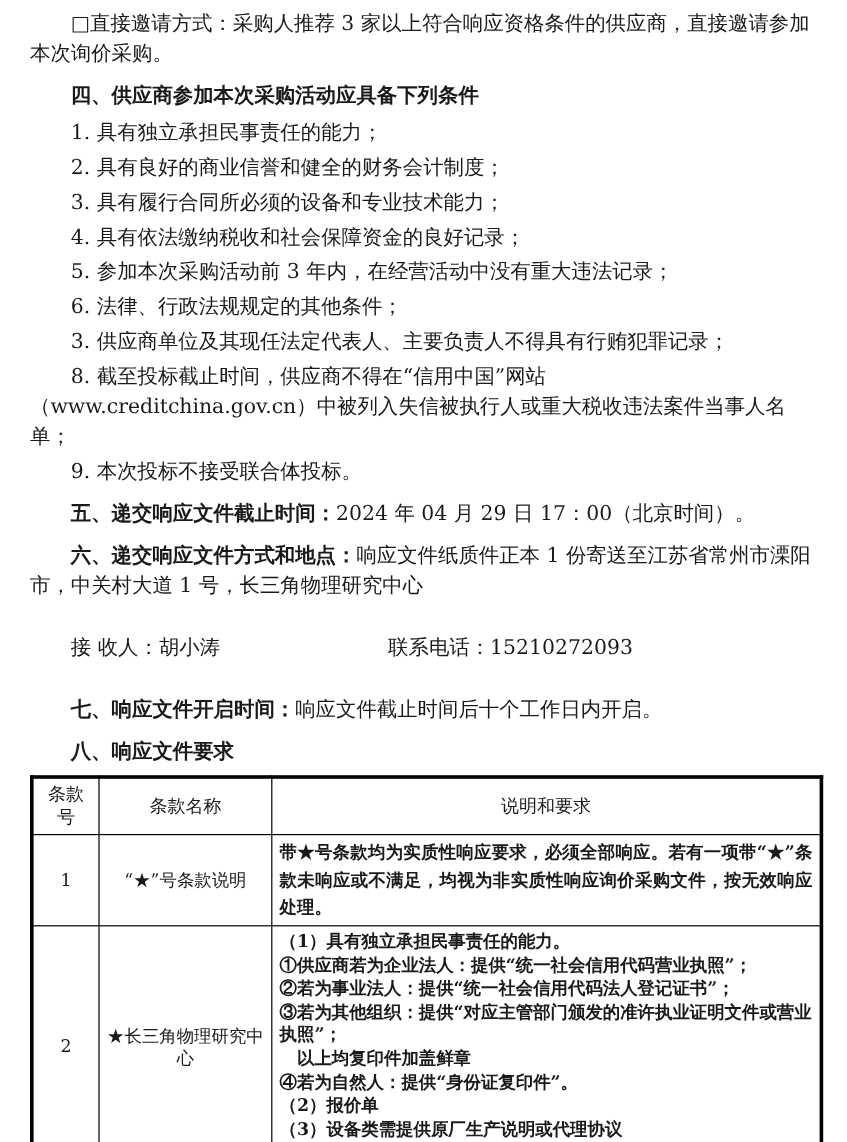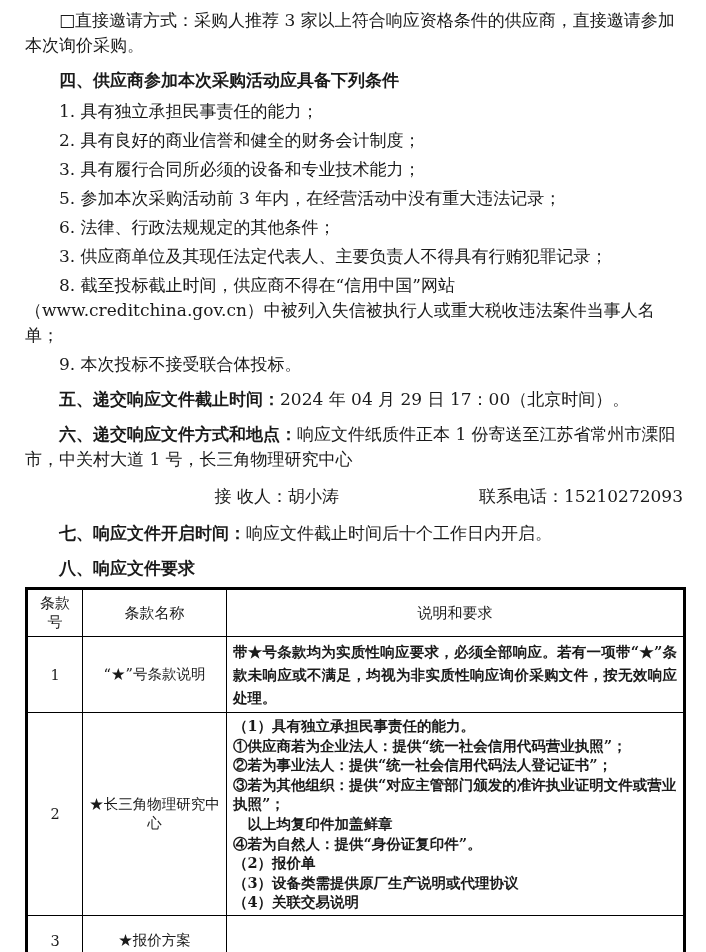--- a/index.html
+++ b/index.html
@@ -8,21 +8,21 @@
     font-family:"DejaVu Serif","Liberation Serif",serif;
     font-size:17px; overflow:hidden;
   }
   .page { padding:8px 23px 0 25px; }
   p { margin:0; line-height:25px; }
   .intro { text-indent:2em; margin-bottom:10px; }
   .sec-title { font-weight:bold; text-indent:2em; margin:8px 0 6px 0; }
   .cond { text-indent:2em; margin:4px 0; }
   .sec-line { text-indent:2em; margin:10px 0; }
   .sec-line b { font-weight:bold; }
-  .contact { text-indent:2em; margin:12px 0;text-align:right; }
+  .contact { text-indent:2em; margin:27px 0; }
   .contact .phone { margin-left:140px; }
   table.req {
     border-collapse:collapse; table-layout:fixed;
     width:658px; margin-top:6px;
     font-size:14.5px;
   }
   table.req { border:3px solid #000; }
   table.req th, table.req td { border:1px solid #000; padding:3px 6px; }
   table.req th {
     font-weight:normal; text-align:center; vertical-align:middle;
@@ -44,20 +44,21 @@
 
 <div class="page">
 
   <p class="intro">□直接邀请方式：采购人推荐 3 家以上符合响应资格条件的供应商，直接邀请参加本次询价采购。</p>
 
   <p class="sec-title">四、供应商参加本次采购活动应具备下列条件</p>
 
   <p class="cond">1. 具有独立承担民事责任的能力；</p>
   <p class="cond">2. 具有良好的商业信誉和健全的财务会计制度；</p>
   <p class="cond">3. 具有履行合同所必须的设备和专业技术能力；</p>
+  <p class="cond">4. 具有依法缴纳税收和社会保障资金的良好记录；</p>
   <p class="cond">5. 参加本次采购活动前 3 年内，在经营活动中没有重大违法记录；</p>
   <p class="cond">6. 法律、行政法规规定的其他条件；</p>
   <p class="cond">3. 供应商单位及其现任法定代表人、主要负责人不得具有行贿犯罪记录；</p>
   <p class="cond">8. 截至投标截止时间，供应商不得在“信用中国”网站（www.creditchina.gov.cn）中被列入失信被执行人或重大税收违法案件当事人名单；</p>
   <p class="cond">9. 本次投标不接受联合体投标。</p>
 
   <p class="sec-line"><b>五、递交响应文件截止时间：</b><span>2024 年 04 月 29 日 17：00（北京时间）。</span></p>
 
   <p class="sec-line"><b>六、递交响应文件方式和地点：</b><span>响应文件纸质件正本 1 份寄送至江苏省常州市溧阳市，中关村大道 1 号，长三角物理研究中心</span></p>
 

